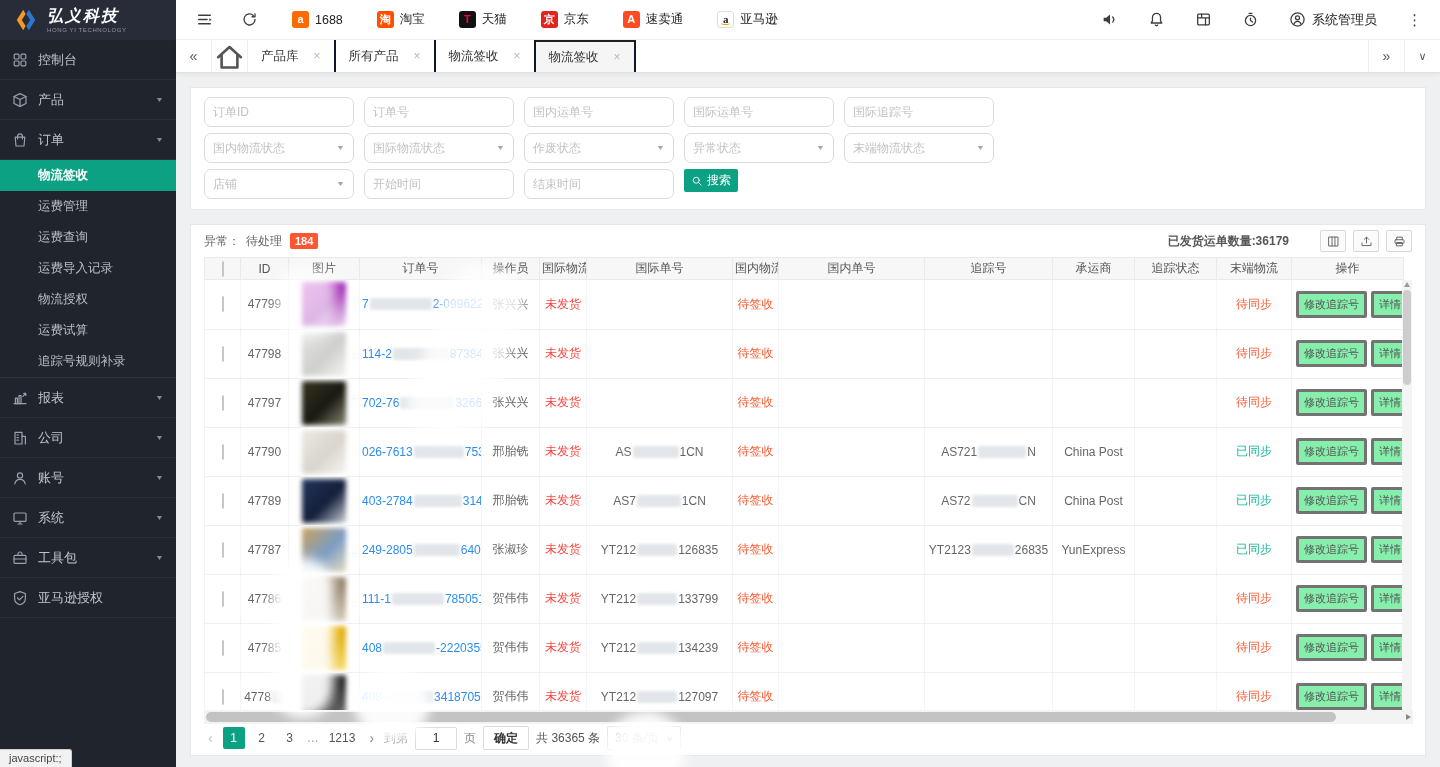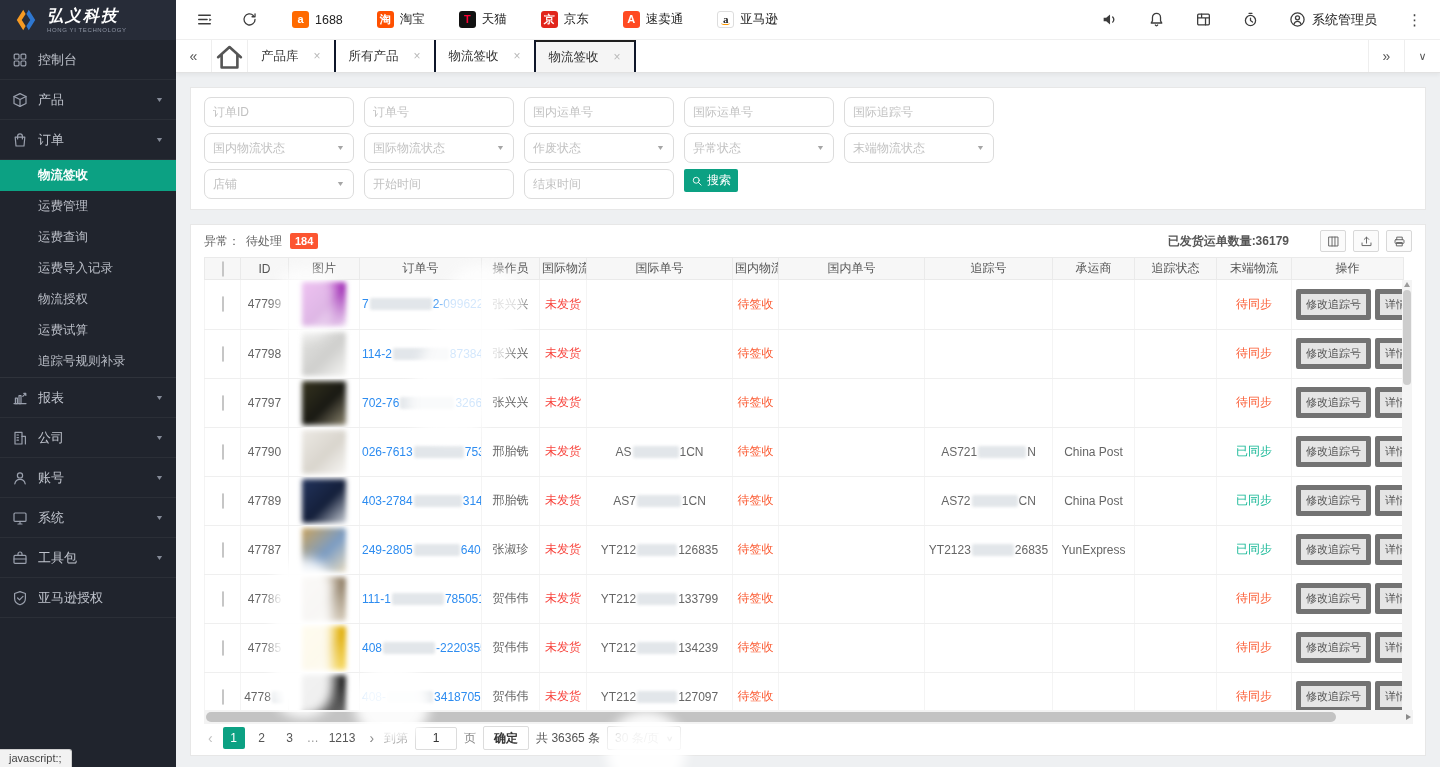--- a/index.html
+++ b/index.html
@@ -95,21 +95,21 @@
   tbody td:first-child { border-left:1px solid #f4f4f4; }
   .cb { width:13px; height:13px; border:1px solid #c6c6c6; border-radius:2px; background:#fff; margin:0 auto; cursor:pointer; }
   .thumb { width:44px; height:44px; margin:0 auto; border-radius:2px; filter:blur(2.5px); }
   .link { color:#2d8cf0; cursor:pointer; text-decoration:none; }
   .st-red { color:#f8453e; }
   .st-orange { color:#fb5b33; }
   .sync-pending { color:#fb5b33; }
   .sync-done { color:#13b795; }
   .chip { display:inline-block; height:12px; background:#e2e6ea; border-radius:2px; filter:blur(1.6px);
     vertical-align:-2px; margin:0 1px; }
-  .btn-op { border:5px solid #737373; background:#e5e5e5; border-radius:2px; padding:3px 5px; font-size:11px;
+  .btn-op { border:3px solid #737373; background:#86efac; border-radius:2px; padding:3px 5px; font-size:11px;
     color:#555; margin:4px 2px; cursor:pointer; font-family:"Liberation Sans",sans-serif; }
 
   .vscroll { width:10px; height:430px; background:#f4f4f4; position:relative; }
   .vscroll .up { position:absolute; top:2px; left:2px; width:0; height:0;
     border-left:3px solid transparent; border-right:3px solid transparent; border-bottom:5px solid #9b9b9b; }
   .vscroll .vthumb { position:absolute; top:10px; left:1px; width:8px; height:95px; background:#cdcdcd; border-radius:4px; }
 
   .hscroll { width:1209px; height:14px; background:#f3f3f3; position:relative; margin-top:0; }
   .hthumb { position:absolute; left:2px; top:2px; height:10px; width:1130px; background:#c3c3c3; border-radius:5px; }
   .hscroll .right-arr { position:absolute; right:2px; top:4px; width:0; height:0;

